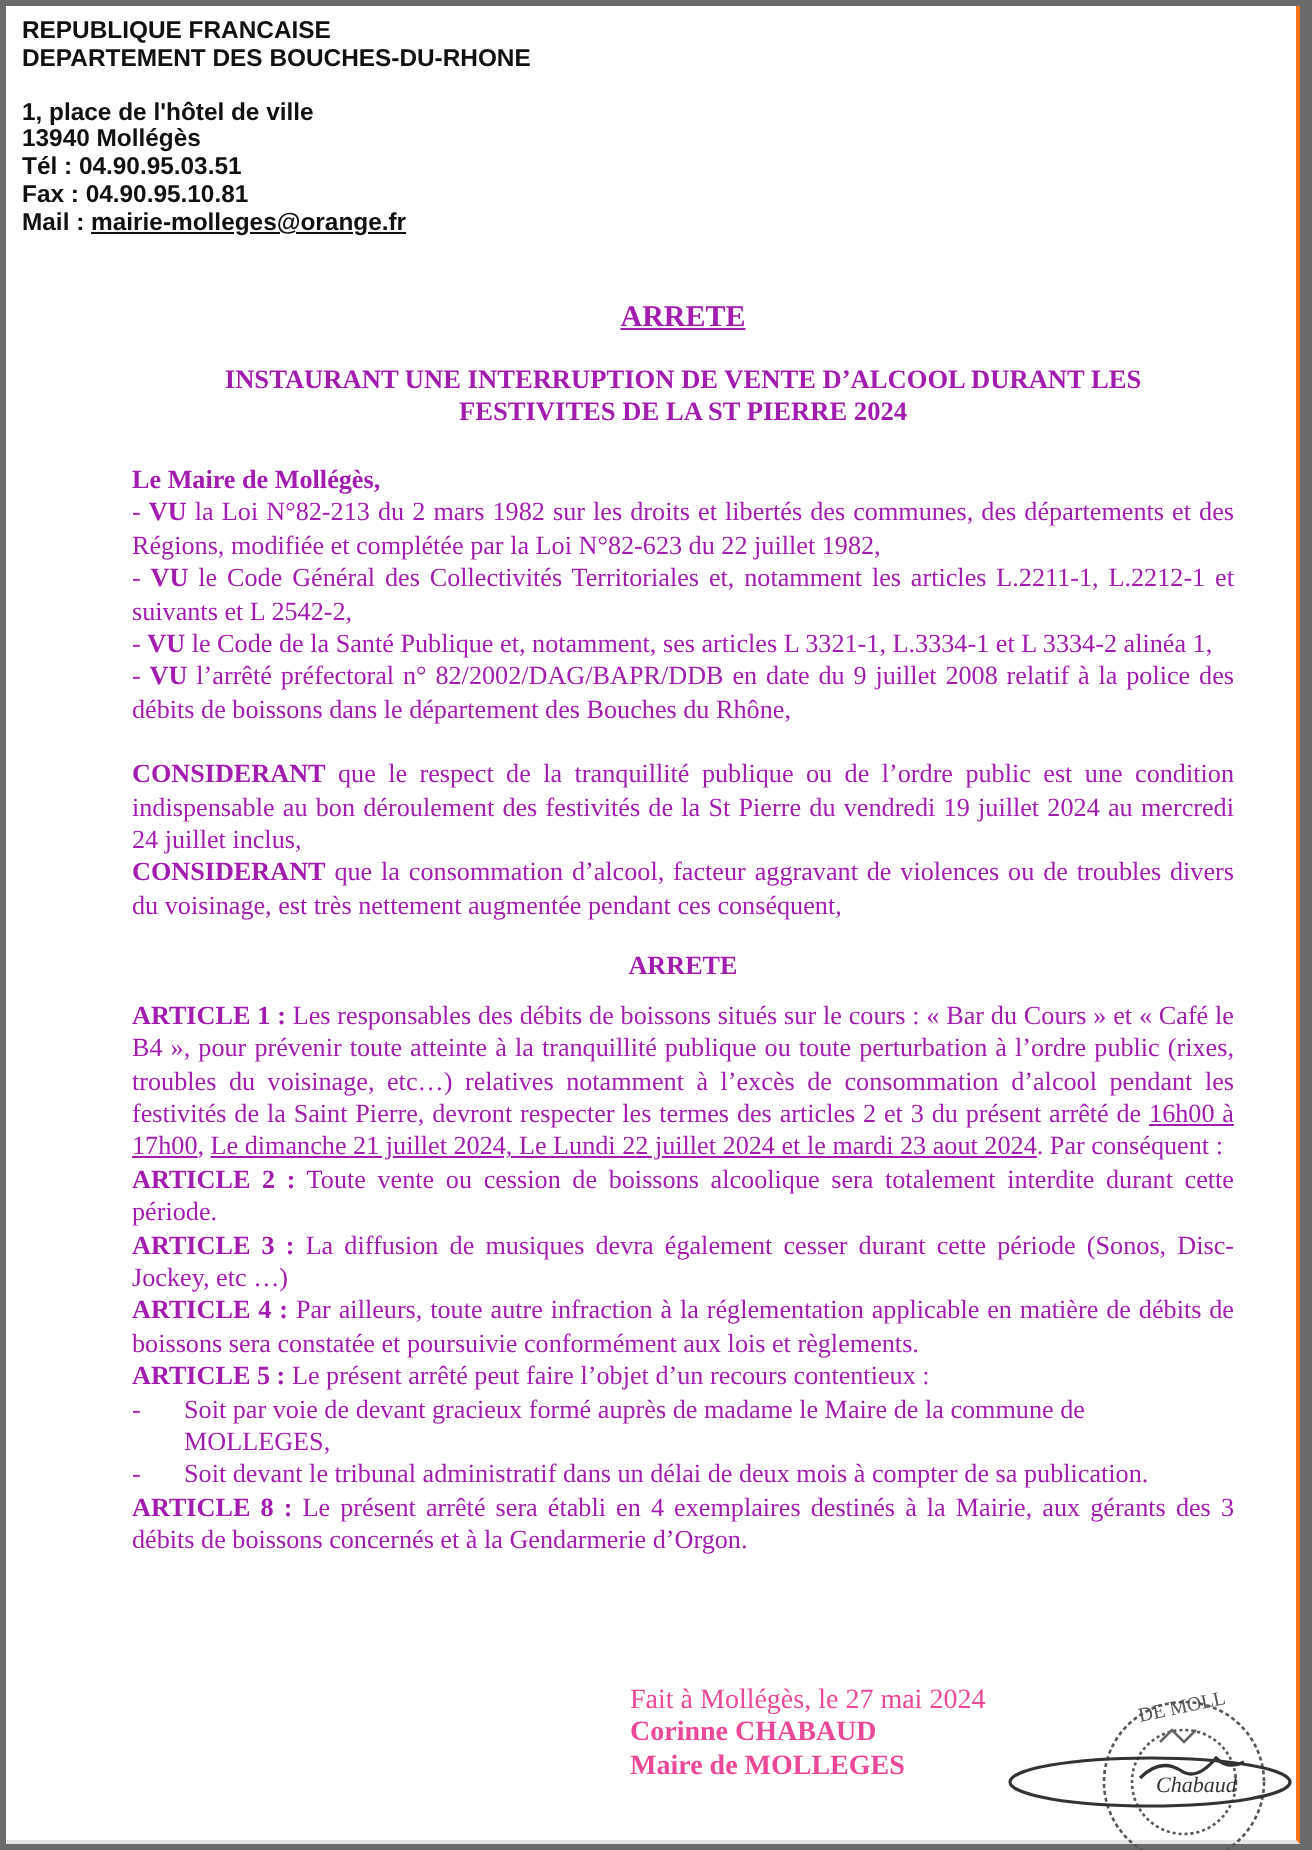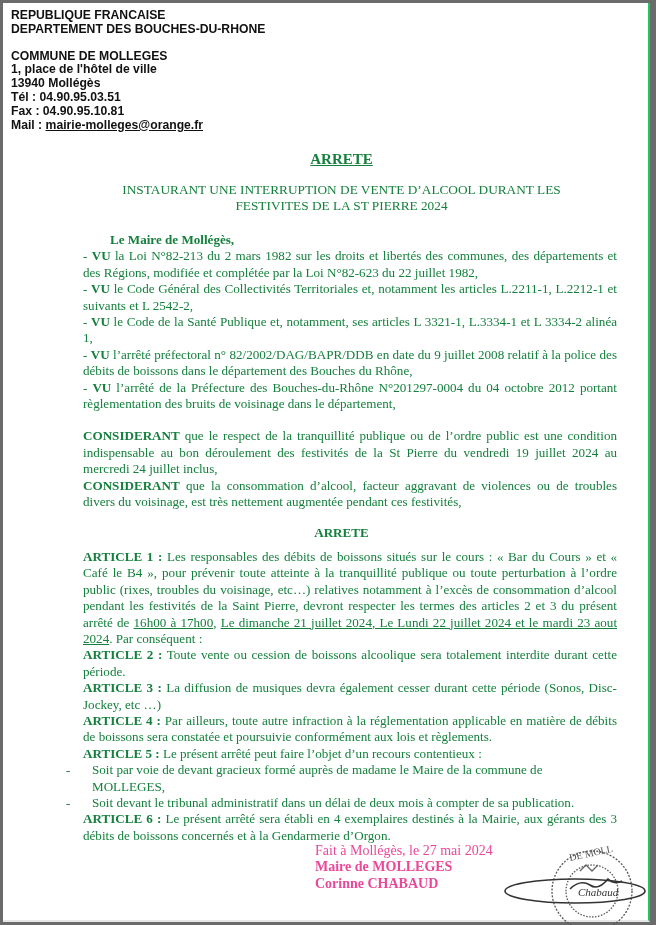--- a/index.html
+++ b/index.html
@@ -1,41 +1,41 @@
 <!DOCTYPE html>
 <html><head>
   <meta charset="utf-8">
   <style>
     * { box-sizing: border-box; margin: 0; padding: 0; }
     html, body { width: 656px; height: 925px; overflow: hidden; background: #6b6b6b; }
     .page {
       position: absolute; left: 3px; top: 3px; width: 647px; height: 919px;
-      background: #ffffff; border-right: 2px solid #22c55e; border-bottom: 2px solid #e6e6e6;
+      background: #ffffff; border-right: 2px solid #f97316; border-bottom: 2px solid #e6e6e6;
     }
     .hdr {
       position: absolute; left: 8px; top: 6px;
       font-family: "Liberation Sans", sans-serif; font-weight: bold;
       font-size: 12.2px; line-height: 13.8px; color: #111;
     }
     .hdr .gap { height: 13px; }
     .hdr .mail { text-decoration: underline; text-align: right; }
     .doc {
       position: absolute; left: 63px; top: 147px; width: 551px;
-      font-family: "Liberation Serif", serif; font-size: 13.1px; line-height: 16.4px; color: #15803d;
+      font-family: "Liberation Serif", serif; font-size: 13.1px; line-height: 16.4px; color: #a21caf;
     }
     .title-main {
       text-align: center; font-weight: bold; text-decoration: underline; font-size: 15px;
       line-height: 18px; margin-bottom: 14px;
     }
     .subtitle {
-      text-align: center; font-weight: normal; font-size: 13.3px; line-height: 16px; margin-bottom: 18px;
+      text-align: center; font-weight: bold; font-size: 13.3px; line-height: 16px; margin-bottom: 18px;
     }
-    p { text-align: justify; margin-left: 17px; }
+    p { text-align: justify; }
     b { font-weight: bold; }
-    .mayor { font-weight: bold; margin-left: 44px; }
+    .mayor { font-weight: bold; }
     .blank { height: 16px; }
     .arrete2 { text-align: center; font-weight: bold; margin: 4px 0 8px 0; }
     .u { text-decoration: underline; }
     .dash-item { display: flex; text-align: left; }
     .dash-item .d { width: 26px; flex: none; }
     .sig {
       position: absolute; left: 312px; top: 840px;
       font-family: "Liberation Serif", serif; font-size: 14px; line-height: 16.4px; color: #ec4899;
     }
     .sig .b { font-weight: bold; }
@@ -43,76 +43,74 @@
   </style>
 </head>
 <body>
 
 <div class="page">
 
   <div class="hdr">
     <div>REPUBLIQUE FRANCAISE</div>
     <div>DEPARTEMENT DES BOUCHES-DU-RHONE</div>
     <div class="gap"></div>
-    <div>COMMUNE DE MOLLEGES</div>
     <div>1, place de l'hôtel de ville</div>
     <div>13940 Mollégès</div>
     <div>Tél : 04.90.95.03.51</div>
     <div>Fax : 04.90.95.10.81</div>
     <div><span>Mail : </span><span class="mail">mairie-molleges@orange.fr</span></div>
   </div>
 
   <div class="doc">
     <div class="title-main">ARRETE</div>
     <div class="subtitle">
       <div>INSTAURANT UNE INTERRUPTION DE VENTE D’ALCOOL DURANT LES</div>
       <div>FESTIVITES DE LA ST PIERRE 2024</div>
     </div>
 
     <div class="mayor">Le Maire de Mollégès,</div>
     <div>
       <p><span>- </span><b>VU</b><span> la Loi N°82-213 du 2 mars 1982 sur les droits et libertés des communes, des départements et des Régions, modifiée et complétée par la Loi N°82-623 du 22 juillet 1982,</span></p>
       <p><span>- </span><b>VU</b><span> le Code Général des Collectivités Territoriales et, notamment les articles L.2211-1, L.2212-1 et suivants et L 2542-2,</span></p>
       <p><span>- </span><b>VU</b><span> le Code de la Santé Publique et, notamment, ses articles L 3321-1, L.3334-1 et L 3334-2 alinéa 1,</span></p>
       <p><span>- </span><b>VU</b><span> l’arrêté préfectoral n° 82/2002/DAG/BAPR/DDB en date du 9 juillet 2008 relatif à la police des débits de boissons dans le département des Bouches du Rhône,</span></p>
-      <p><span>- </span><b>VU</b><span> l’arrêté de la Préfecture des Bouches-du-Rhône N°201297-0004 du 04 octobre 2012 portant règlementation des bruits de voisinage dans le département,</span></p>
     </div>
 
     <div class="blank"></div>
 
     <div>
       <p><b>CONSIDERANT</b><span> que le respect de la tranquillité publique ou de l’ordre public est une condition indispensable au bon déroulement des festivités de la St Pierre du vendredi 19 juillet 2024 au mercredi 24 juillet inclus,</span></p>
-      <p><b>CONSIDERANT</b><span> que la consommation d’alcool, facteur aggravant de violences ou de troubles divers du voisinage, est très nettement augmentée pendant ces festivités,</span></p>
+      <p><b>CONSIDERANT</b><span> que la consommation d’alcool, facteur aggravant de violences ou de troubles divers du voisinage, est très nettement augmentée pendant ces conséquent,</span></p>
     </div>
 
     <div class="blank" style="height:10px"></div>
     <div class="arrete2">ARRETE</div>
 
     <div>
       <p><b>ARTICLE 1 :</b><span> Les responsables des débits de boissons situés sur le cours : « Bar du Cours » et « Café le B4 », pour prévenir toute atteinte à la tranquillité publique ou toute perturbation à l’ordre public (rixes, troubles du voisinage, etc…) relatives notamment à l’excès de consommation d’alcool pendant les festivités de la Saint Pierre, devront respecter les termes des articles 2 et 3 du présent arrêté de </span><span class="u">16h00 à 17h00</span><span>, </span><span class="u">Le dimanche 21 juillet 2024, Le Lundi 22 juillet 2024 et le mardi 23 aout 2024</span><span>. Par conséquent :</span></p>
       <p><b>ARTICLE 2 :</b><span> Toute vente ou cession de boissons alcoolique sera totalement interdite durant cette période.</span></p>
       <p><b>ARTICLE 3 :</b><span> La diffusion de musiques devra également cesser durant cette période (Sonos, Disc-Jockey, etc …)</span></p>
       <p><b>ARTICLE 4 :</b><span> Par ailleurs, toute autre infraction à la réglementation applicable en matière de débits de boissons sera constatée et poursuivie conformément aux lois et règlements.</span></p>
       <p><b>ARTICLE 5 :</b><span> Le présent arrêté peut faire l’objet d’un recours contentieux :</span></p>
       <div class="dash-item">
           <span class="d">-</span>
           <span>Soit par voie de devant gracieux formé auprès de madame le Maire de la commune de MOLLEGES,</span>
         </div>
       <div class="dash-item">
           <span class="d">-</span>
           <span>Soit devant le tribunal administratif dans un délai de deux mois à compter de sa publication.</span>
         </div>
-      <p><b>ARTICLE 6 :</b><span> Le présent arrêté sera établi en 4 exemplaires destinés à la Mairie, aux gérants des 3 débits de boissons concernés et à la Gendarmerie d’Orgon.</span></p>
+      <p><b>ARTICLE 8 :</b><span> Le présent arrêté sera établi en 4 exemplaires destinés à la Mairie, aux gérants des 3 débits de boissons concernés et à la Gendarmerie d’Orgon.</span></p>
     </div>
   </div>
 
   <div class="sig">
     <div>Fait à Mollégès, le 27 mai 2024</div>
+    <div class="b">Corinne CHABAUD</div>
     <div class="b">Maire de MOLLEGES</div>
-    <div class="b">Corinne CHABAUD</div>
   </div>
 
   <svg class="stamp" viewBox="0 0 150 84">
     <g fill="none" stroke="#555" stroke-width="1.3">
       <circle cx="92" cy="50" r="40" stroke-dasharray="2 1.5"></circle>
       <circle cx="92" cy="50" r="26" stroke-dasharray="1.5 1.5"></circle>
       <ellipse cx="75" cy="50" rx="70" ry="12" stroke="#333" stroke-width="1.6"></ellipse>
       <path d="M70 48 q10 -10 20 -4 q8 6 18 -6 q6 6 14 2" stroke="#333" stroke-width="1.6"></path>
       <path d="M80 30 l6 -6 l6 6 l6 -6" stroke="#666"></path>
     </g>

